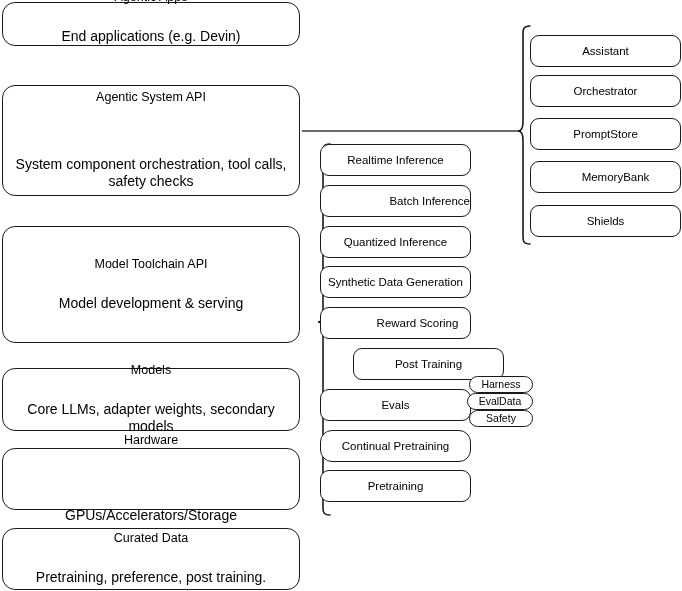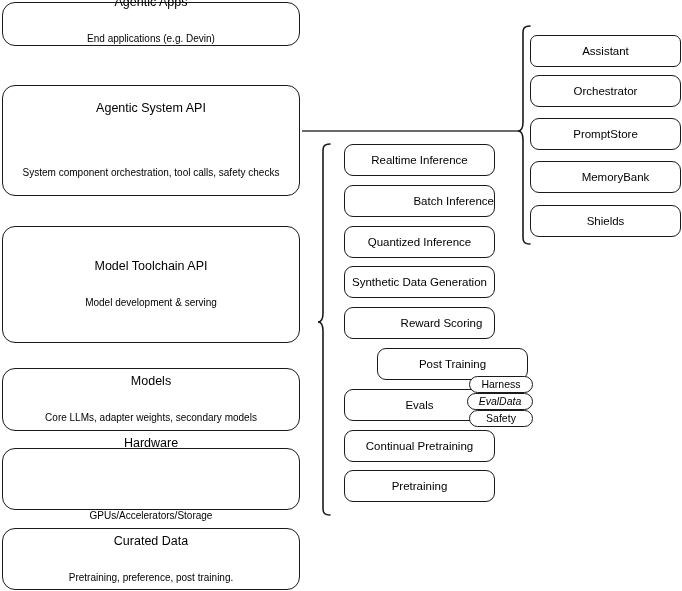--- a/index.html
+++ b/index.html
@@ -19,28 +19,28 @@
     border-radius:13px;
     background:#ffffff;
     display:flex;
     flex-direction:column;
     align-items:center;
     justify-content:center;
     text-align:center;
     line-height:1.25;
   }
   .box .title{font-size:12.5px;color:#000;}
-  .box .sub{font-size:10px;color:#000;margin-top:22px;}
+  .box .sub{font-size:14px;color:#000;margin-top:22px;}
 
   
   .layer{left:2px;width:298px;}
   .layer .title{font-size:12.5px;}
 
   
-  .mid{left:344px;width:151px;height:32px;border-radius:9px;}
+  .mid{left:320px;width:151px;height:32px;border-radius:9px;}
   .mid .title{font-size:11.5px;}
 
   
   .right{left:530px;width:151px;height:32px;border-radius:9px;}
   .right .title{font-size:11.5px;}
 
   
   .pill{
     position:absolute;
     box-sizing:border-box;
@@ -126,38 +126,38 @@
   </div>
   <div class="box mid" style="top:307px;padding-left:44px;">
     <div class="title">Reward Scoring</div>
   </div>
   <div class="box mid" style="top:348px;margin-left:33px;">
     <div class="title">Post Training</div>
   </div>
   <div class="box mid" style="top:389px;">
     <div class="title">Evals</div>
   </div>
-  <div class="box mid" style="top:430px;">
+  <div class="box mid" style="top:430px;border-radius:12px;">
     <div class="title">Continual Pretraining</div>
   </div>
   <div class="box mid" style="top:470px;">
     <div class="title">Pretraining</div>
   </div>
 
   <div class="pill" style="left:469px;top:376px;width:64px;">
     <span>Harness</span>
   </div>
-  <div class="pill" style="left:467px;top:393px;width:66px;font-style:italic;">
+  <div class="pill" style="left:467px;top:393px;width:66px;">
     <span>EvalData</span>
   </div>
   <div class="pill" style="left:469px;top:410px;width:64px;">
     <span>Safety</span>
   </div>
 
-  <div class="box right" style="top:35px;border-radius:7px;">
+  <div class="box right" style="top:35px;">
     <div class="title">Assistant</div>
   </div>
   <div class="box right" style="top:75px;">
     <div class="title">Orchestrator</div>
   </div>
   <div class="box right" style="top:118px;">
     <div class="title">PromptStore</div>
   </div>
   <div class="box right" style="top:161px;padding-left:20px;">
     <div class="title">MemoryBank</div>

